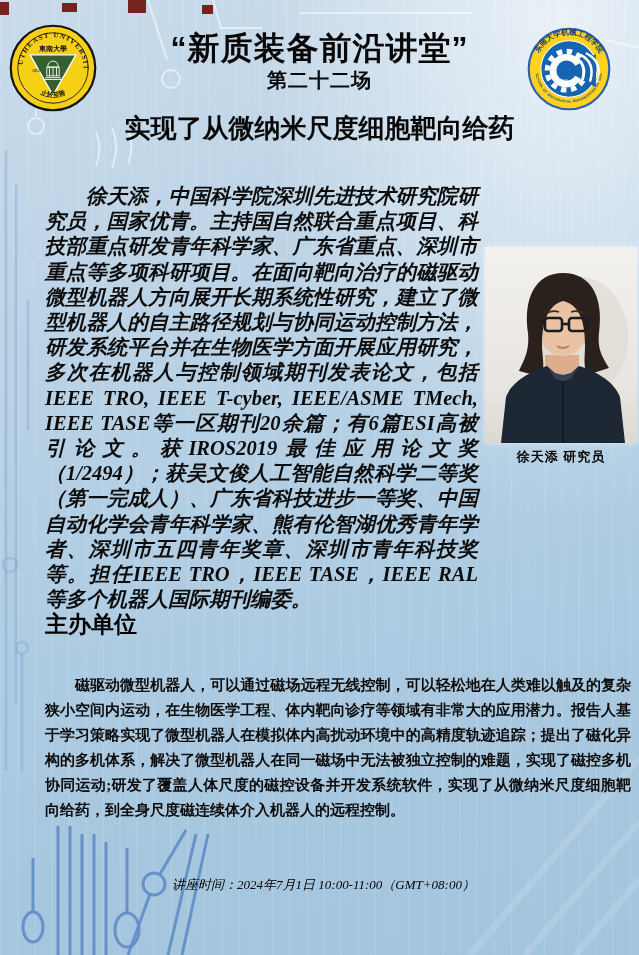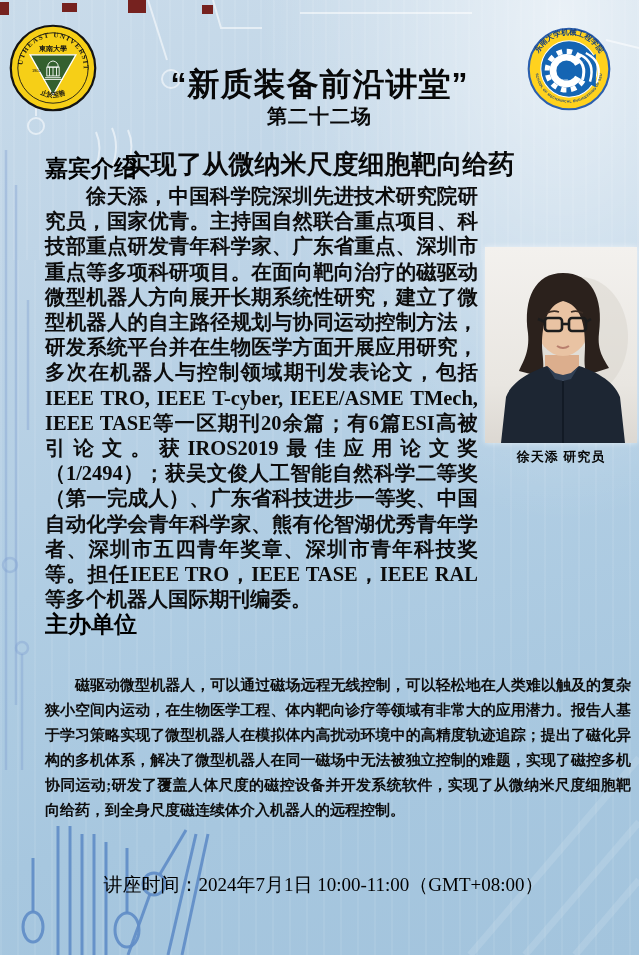--- a/index.html
+++ b/index.html
@@ -18,54 +18,53 @@
   }
   .stripes2{
     position:absolute;left:0;top:260px;width:639px;height:695px;pointer-events:none;
     background:repeating-linear-gradient(90deg,rgba(255,255,255,0.07) 0 2px,rgba(255,255,255,0) 2px 17px);
   }
   .bg-deco{position:absolute;left:0;top:0;pointer-events:none;}
   .abs{position:absolute;}
   .title-line{
     left:0;right:0;text-align:center;font-weight:700;color:#080808;
     letter-spacing:1px;
-    margin-top:36px;
   }
   .title1{top:27px;font-size:32px;}
   .title2{top:67px;font-size:20px;}
   .subtitle{top:111px;font-size:26px;letter-spacing:0;}
   .section-h{
     left:45px;font-size:23px;font-weight:700;color:#000;
   }
   .body-text{
     font-family:"Liberation Serif","DejaVu Serif",serif;
     font-weight:600;color:#0c0c0c;
     text-align:justify;text-indent:2em;
   }
   .bio{
     left:45px;top:184px;width:433px;
-    font-size:20.5px;line-height:25.2px;
+    font-size:20.5px;line-height:25.2px;font-style:italic;
   }
   .abstract{
     left:45px;top:673px;width:586px;
     font-size:15px;line-height:25px;
   }
   .photo{
     left:485px;top:247px;width:152px;height:196px;
     box-shadow:0 0 6px rgba(255,255,255,0.6);
   }
   .photo svg{display:block;}
   .photo-caption{
     left:483px;top:448px;width:156px;text-align:center;
     font-size:13px;font-weight:700;color:#050505;letter-spacing:1px;
   }
   .footer{
     left:8px;right:0;top:872px;text-align:center;
     font-family:"Liberation Serif","DejaVu Serif",serif;
-    font-size:19px;line-height:25.5px;font-weight:500;color:#000;
+    font-size:13px;line-height:25.5px;font-weight:500;color:#000;font-style:italic;
   }
   .logo{position:absolute;}
 </style>
 </head>
 <body>
 
 <div class="poster">
 
   <div class="stripes"></div>
   <div class="stripes2"></div>
@@ -165,21 +164,20 @@
     </text>
     <text font-size="4.1" font-weight="700" fill="#17407e" letter-spacing="0.4">
       <textPath href="#mechBottom" startOffset="50%" text-anchor="middle">SCHOOL OF MECHANICAL ENGINEERING OF SEU</textPath>
     </text>
   </svg>
 
   <div class="abs title-line title1">“新质装备前沿讲堂”</div>
   <div class="abs title-line title2">第二十二场</div>
   <div class="abs title-line subtitle">实现了从微纳米尺度细胞靶向给药</div>
 
-  <div class="abs section-h" style="top:153px;">嘉宾介绍</div>
   <div class="abs body-text bio">徐天添，中国科学院深圳先进技术研究院研究员，国家优青。主持国自然联合重点项目、科技部重点研发青年科学家、广东省重点、深圳市重点等多项科研项目。在面向靶向治疗的磁驱动微型机器人方向展开长期系统性研究，建立了微型机器人的自主路径规划与协同运动控制方法，研发系统平台并在生物医学方面开展应用研究，多次在机器人与控制领域期刊发表论文，包括IEEE TRO, IEEE T-cyber, IEEE/ASME TMech, IEEE TASE等一区期刊20余篇；有6篇ESI高被引论文。获IROS2019最佳应用论文奖（1/2494）；获吴文俊人工智能自然科学二等奖（第一完成人）、广东省科技进步一等奖、中国自动化学会青年科学家、熊有伦智湖优秀青年学者、深圳市五四青年奖章、深圳市青年科技奖等。担任IEEE TRO，IEEE TASE，IEEE RAL等多个机器人国际期刊编委。</div>
 
   <div class="abs photo">
     <svg width="152" height="196" viewBox="0 0 152 196">
       <defs>
         <linearGradient id="pbg" x1="0" y1="0" x2="0" y2="1">
           <stop offset="0" stop-color="#f3f1ee"></stop>
           <stop offset="0.7" stop-color="#e9e6e1"></stop>
           <stop offset="1" stop-color="#dcd8d2"></stop>
         </linearGradient>

